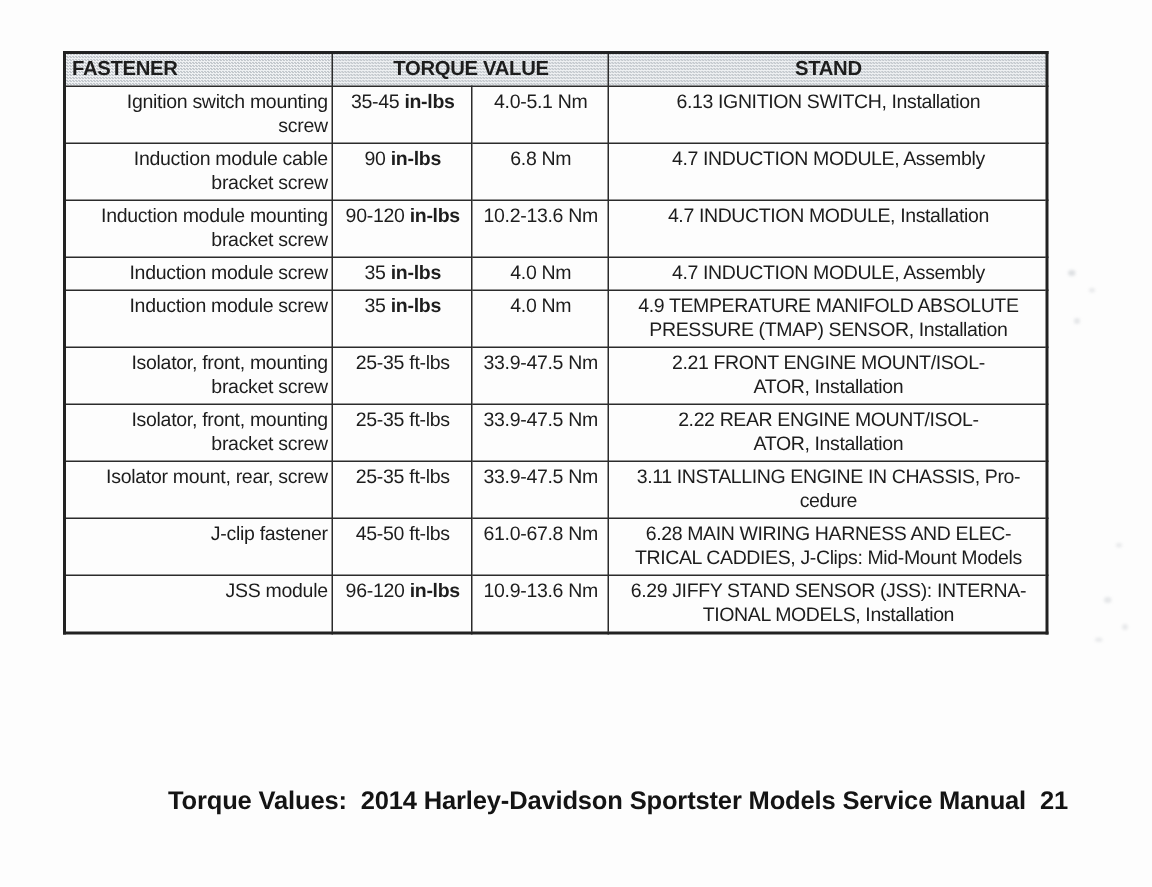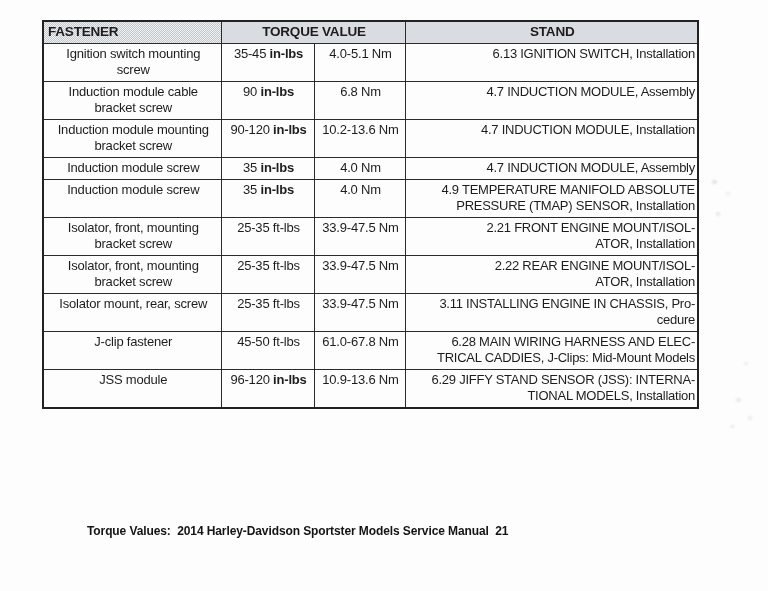--- a/index.html
+++ b/index.html
@@ -1,50 +1,50 @@
 <!DOCTYPE html>
 <html><head>
 <meta charset="utf-8">
 <style>
   html,body{margin:0;padding:0;}
   body{background:#ffffff;font-family:"Liberation Sans",sans-serif;}
   .page{position:relative;width:768px;height:591px;background:#fdfdfd;overflow:hidden;}
 
   table.torque{
-    position:absolute;left:42px;top:20px;width:655px;
+    position:absolute;left:42px;top:34px;width:655px;
     border-collapse:collapse;table-layout:fixed;
     font-family:"Liberation Sans",sans-serif;
     font-size:13px;line-height:16px;letter-spacing:-0.2px;
     color:#1d1d1d;
     border:2px solid #222;
   }
   table.torque td, table.torque th{
     border:1px solid #2b2b2b;
     padding:2px 2px 3px 4px;
     vertical-align:top;
     overflow:hidden;
   }
   th{
     font-size:13.5px;font-weight:bold;height:16px;
     background-color:#e6e9ec;
     background-image:repeating-conic-gradient(#c3c8cd 0% 25%, #eef0f2 0% 50%);
     background-size:2px 2px;
   }
   .h-f{text-align:left;}
   .h-t,.h-n{text-align:center;}
-  .c-f{white-space:pre-line;text-align:center;}
-  .c-o{white-space:pre-line;text-align:right;letter-spacing:-0.25px;}
+  .c-f{white-space:pre-line;text-align:right;}
+  .c-o{white-space:pre-line;text-align:center;letter-spacing:-0.25px;}
   .c-t,.c-n{text-align:center;white-space:nowrap;}
   .u-bold{font-weight:bold;}
   .u-norm{font-weight:normal;}
 
   .footer{
     position:absolute;left:0;top:524px;width:768px;
-    padding-left:87px;box-sizing:border-box;
-    font-size:12px;font-weight:bold;color:#141414;
+    padding-left:112px;box-sizing:border-box;
+    font-size:17px;font-weight:bold;color:#141414;
     letter-spacing:-0.1px;white-space:pre;
   }
 
   
   .artifact{position:absolute;border-radius:50%;background:#b6bbc1;opacity:.45;filter:blur(1px);}
   .a1{left:712px;top:180px;width:5px;height:4px;}
   .a2{left:726px;top:192px;width:4px;height:3px;opacity:.3;}
   .a3{left:716px;top:212px;width:4px;height:4px;opacity:.35;}
   .a4{left:744px;top:362px;width:4px;height:3px;opacity:.3;}
   .a5{left:736px;top:398px;width:5px;height:4px;opacity:.35;}

